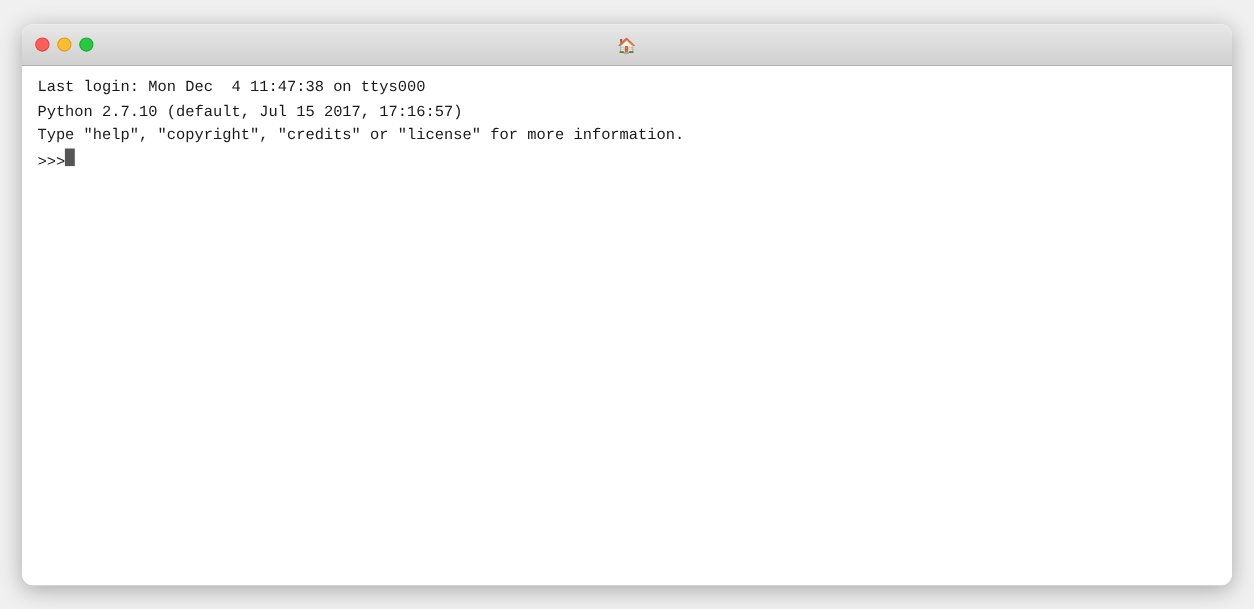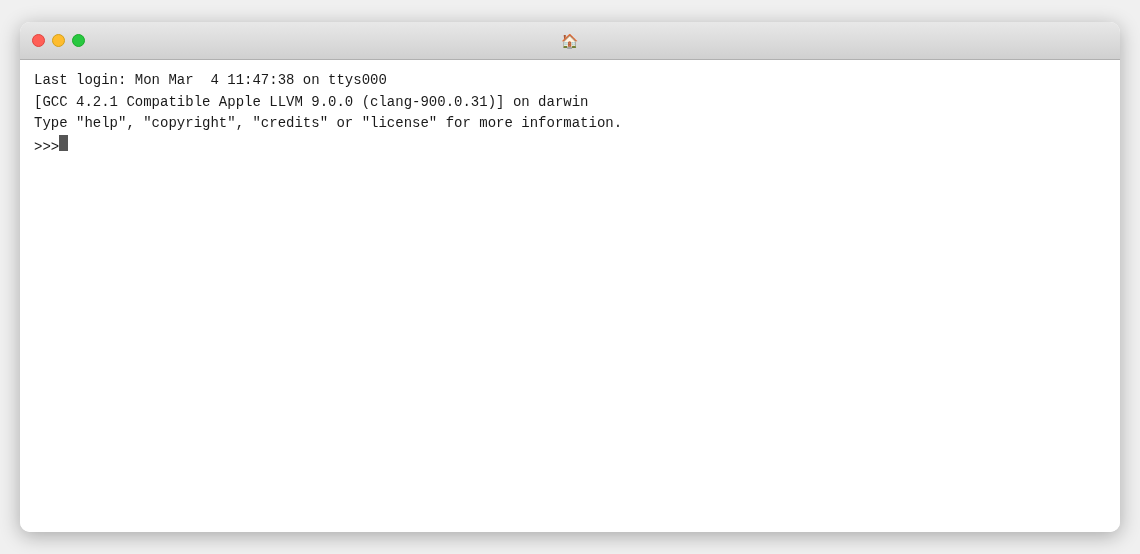--- a/index.html
+++ b/index.html
@@ -127,21 +127,21 @@
       <div class="traffic-light close"></div>
       <div class="traffic-light minimize"></div>
       <div class="traffic-light maximize"></div>
     </div>
     <div class="title-bar-text">
       <span class="title-bar-icon">🏠</span>
     </div>
   </div>
 
   <div class="terminal-body">
-    <div class="terminal-line">Last login: Mon Mar  4 11:47:38 on ttys000</div>
-    <div class="terminal-line">[GCC 4.2.1 Compatible Apple LLVM 9.0.0 (clang-900.0.31)] on darwin</div>
+    <div class="terminal-line">Last login: Mon Dec  4 11:47:38 on ttys000</div>
+    <div class="terminal-line">Python 2.7.10 (default, Jul 15 2017, 17:16:57)</div>
     <div class="terminal-line">Type "help", "copyright", "credits" or "license" for more information.</div>
     <div class="prompt-line">
       <span>&gt;&gt;&gt; </span>
         <span class="cursor"></span>
     </div>
   </div>
 </div>
 
 </body></html>

